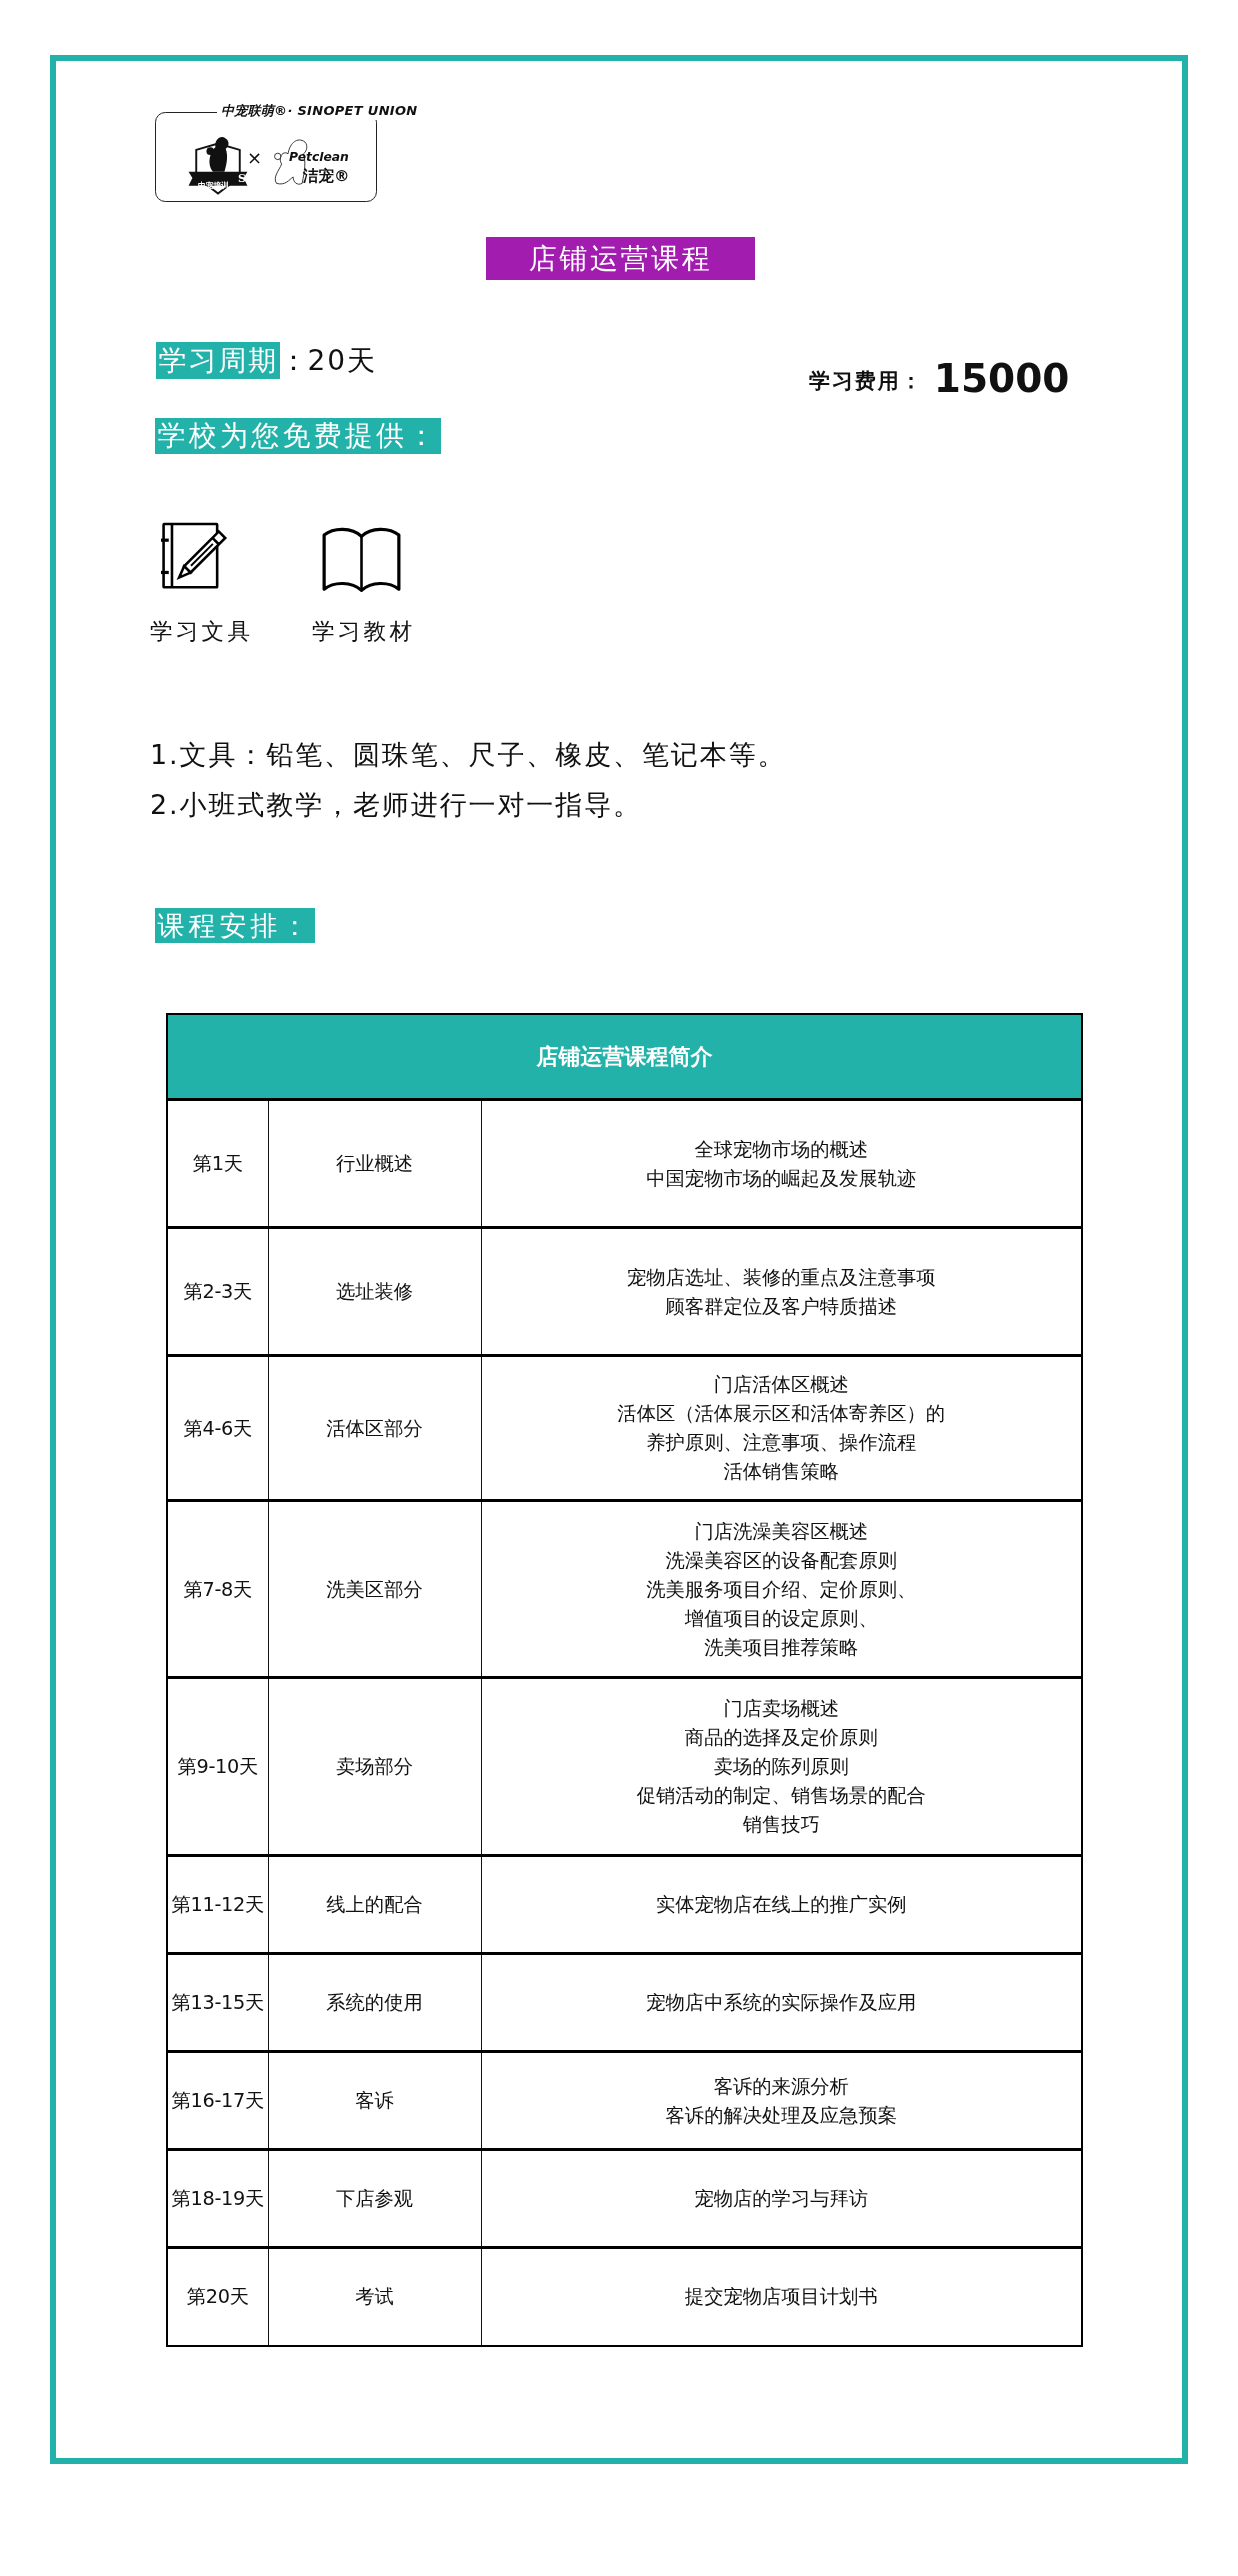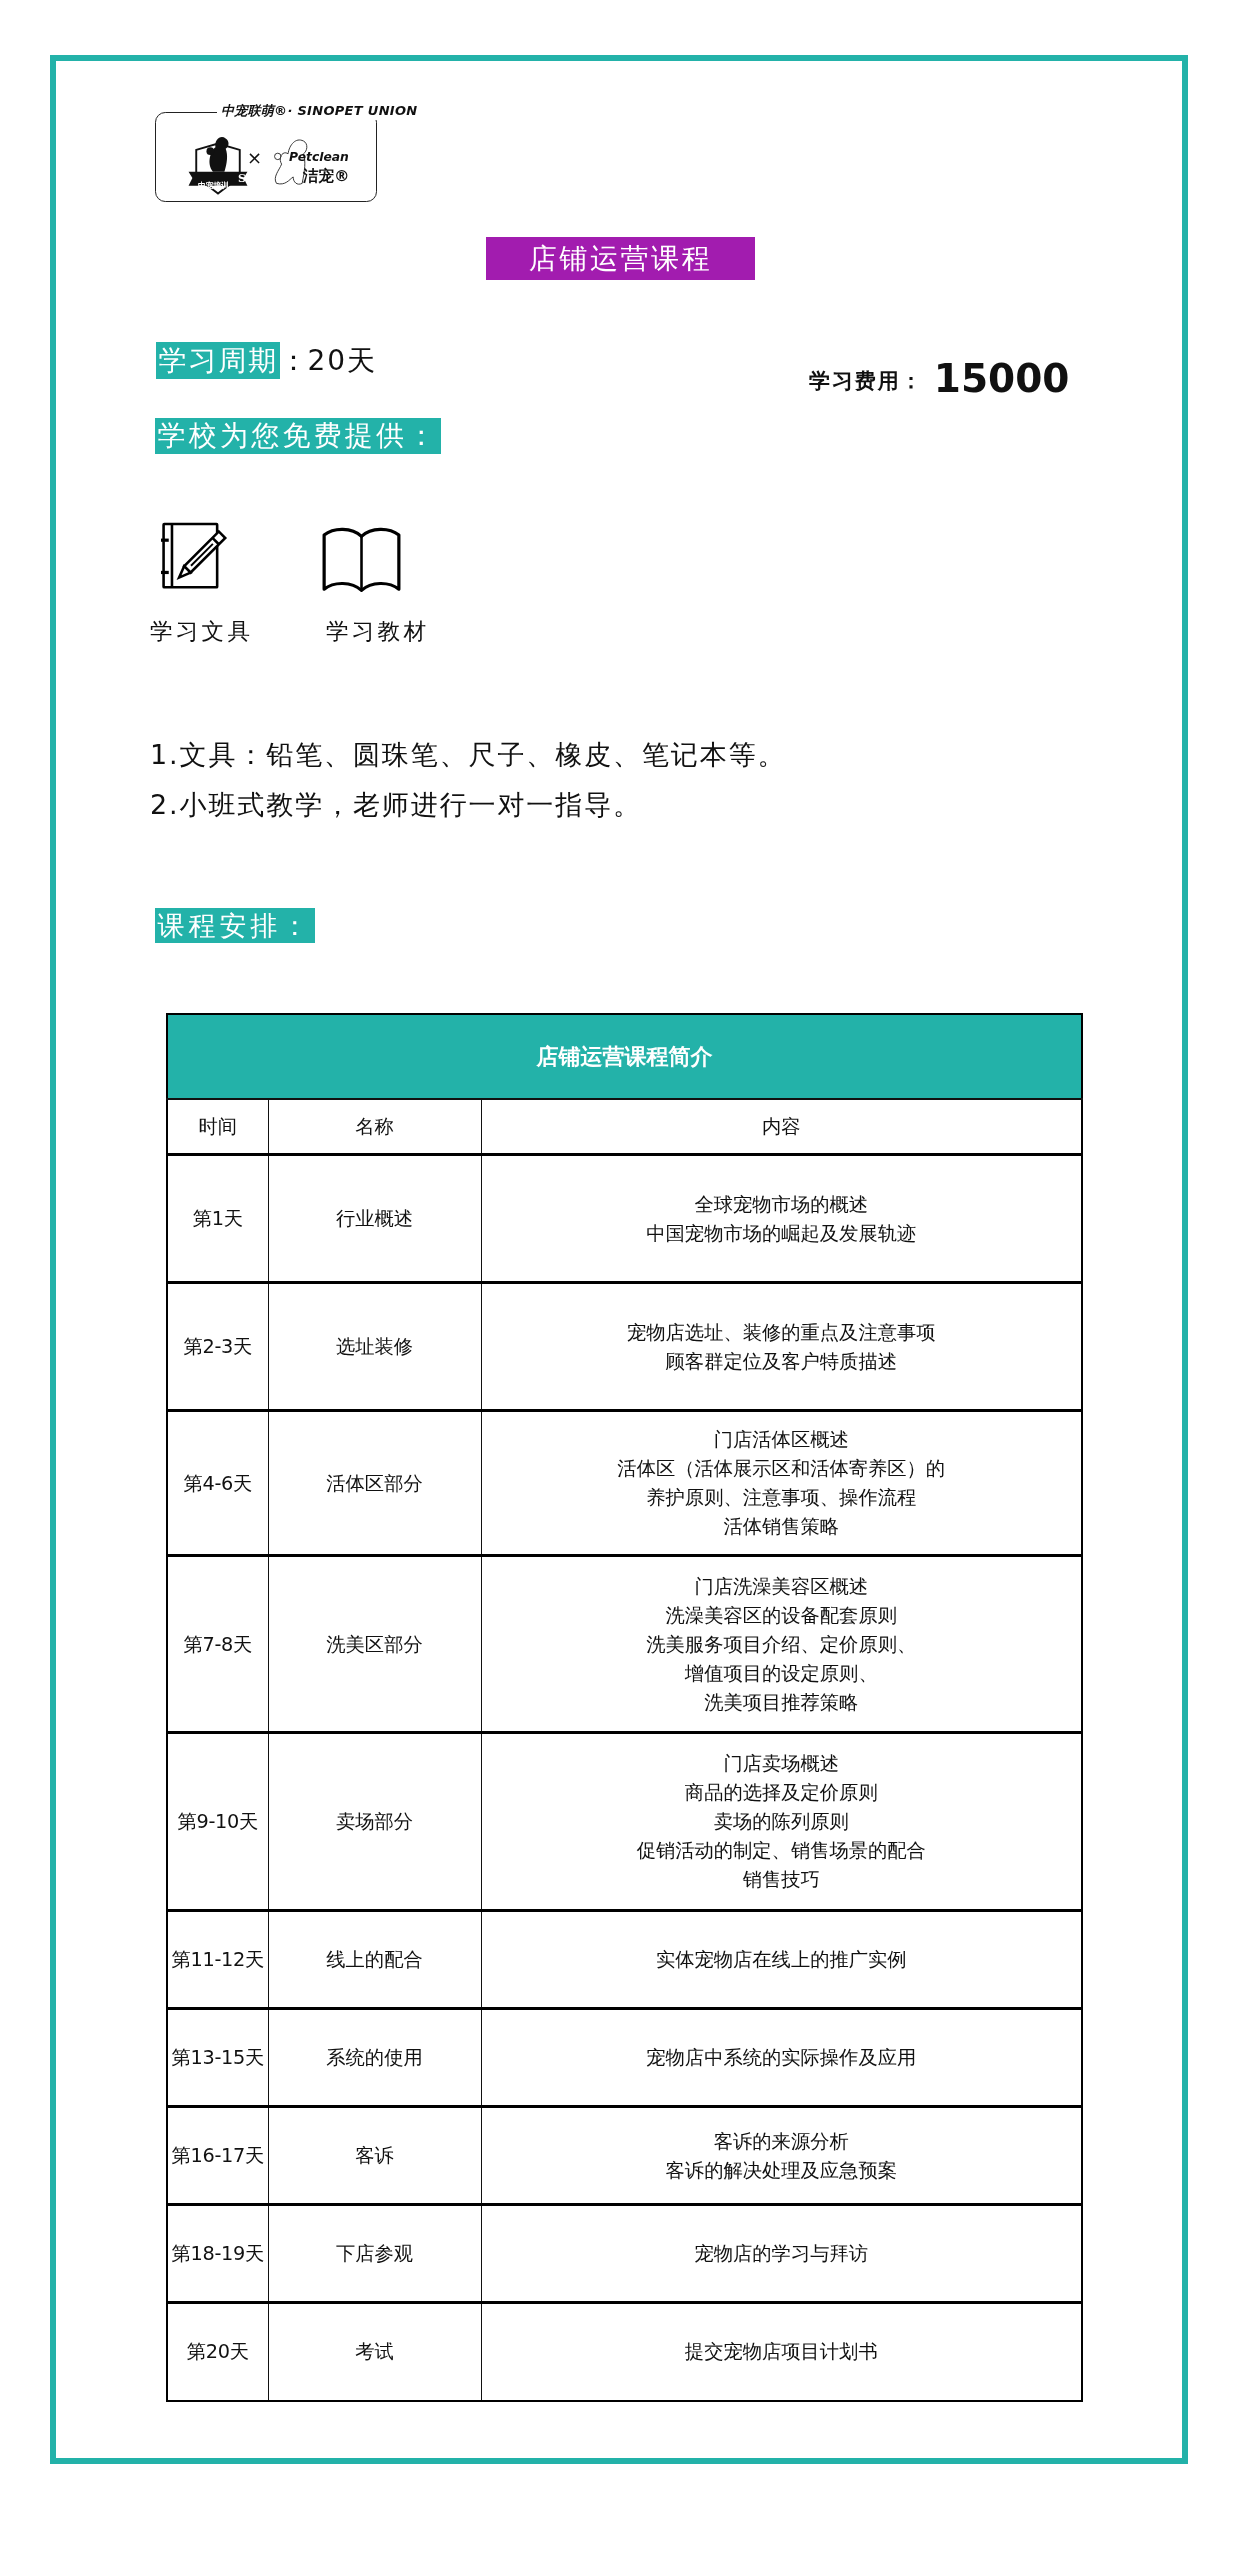--- a/index.html
+++ b/index.html
@@ -31,21 +31,21 @@
          white-space: nowrap; }
   .fee .lbl { font-size: 21px; font-weight: bold; letter-spacing: 1.9px; padding-bottom: 2.6px; }
   .fee .num { font-size: 39px; font-weight: bold; margin-left: 10.3px; line-height: 39px; }
   .provide { left: 155px; top: 418px; height: 36px; font-size: 28px; white-space: nowrap; }
   .provide .hl { height: 36px; line-height: 36px; padding: 0 2.6px; letter-spacing: 3.2px; }
 
   .icon-notebook { left: 161px; top: 522px; width: 71px; height: 68px; }
   .icon-book { left: 322px; top: 526px; width: 79px; height: 67px; }
   .icon-label { font-size: 22.6px; letter-spacing: 3.2px; white-space: nowrap; }
   .lbl1 { left: 150px; top: 616px; }
-  .lbl2 { left: 326px; top: 616px; }
+  .lbl2 { left: 312px; top: 616px; }
 
   .list { left: 150px; top: 730px; font-size: 27px; line-height: 50px; letter-spacing: 1.9px; }
   .list div { white-space: nowrap; }
 
   .sched { left: 155px; top: 908px; height: 35px; font-size: 27px; white-space: nowrap; }
   .sched .hl { height: 35px; line-height: 35px; padding: 0 2.6px; letter-spacing: 3.9px; }
 
   table.course { position: absolute; left: 166px; top: 1013px; width: 917px;
                  border-collapse: collapse; table-layout: fixed; border: 2.6px solid #000; }
   table.course td, table.course th { border: 1.9px solid #111; text-align: center;
@@ -127,25 +127,20 @@
 <table class="course">
   <colgroup>
     <col style="width:101px">
     <col style="width:213px">
     <col>
   </colgroup>
   <thead>
     <tr>
       <th class="banner" colspan="3">店铺运营课程简介</th>
     </tr>
-    <tr class="hdr">
-      <td>时间</td>
-      <td>名称</td>
-      <td>内容</td>
-    </tr>
   </thead>
   <tbody id="tbody">
       <tr class="row" style="height: 128px;">
         <td class="c-time">第1天</td>
         <td>行业概述</td>
         <td class="content">
           <div>全球宠物市场的概述</div>
           <div>中国宠物市场的崛起及发展轨迹</div>
         </td>
       </tr>

